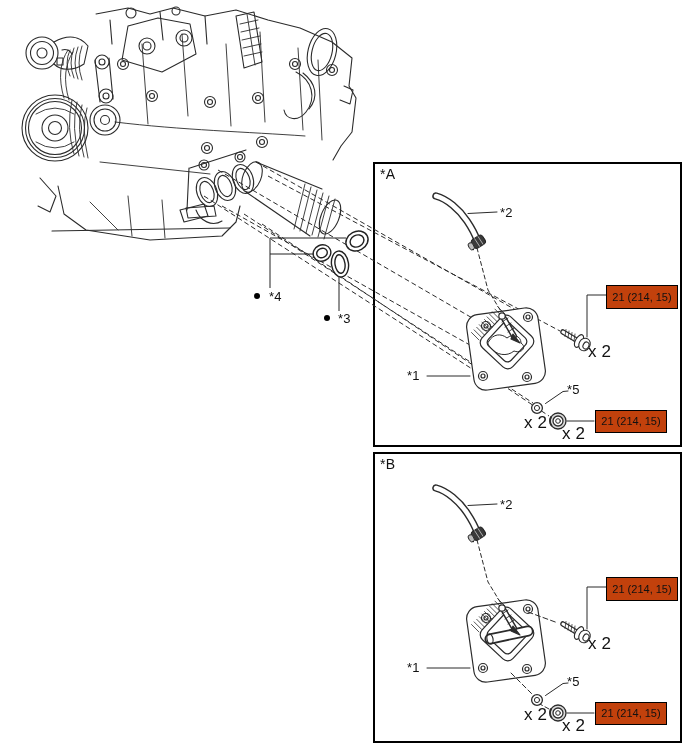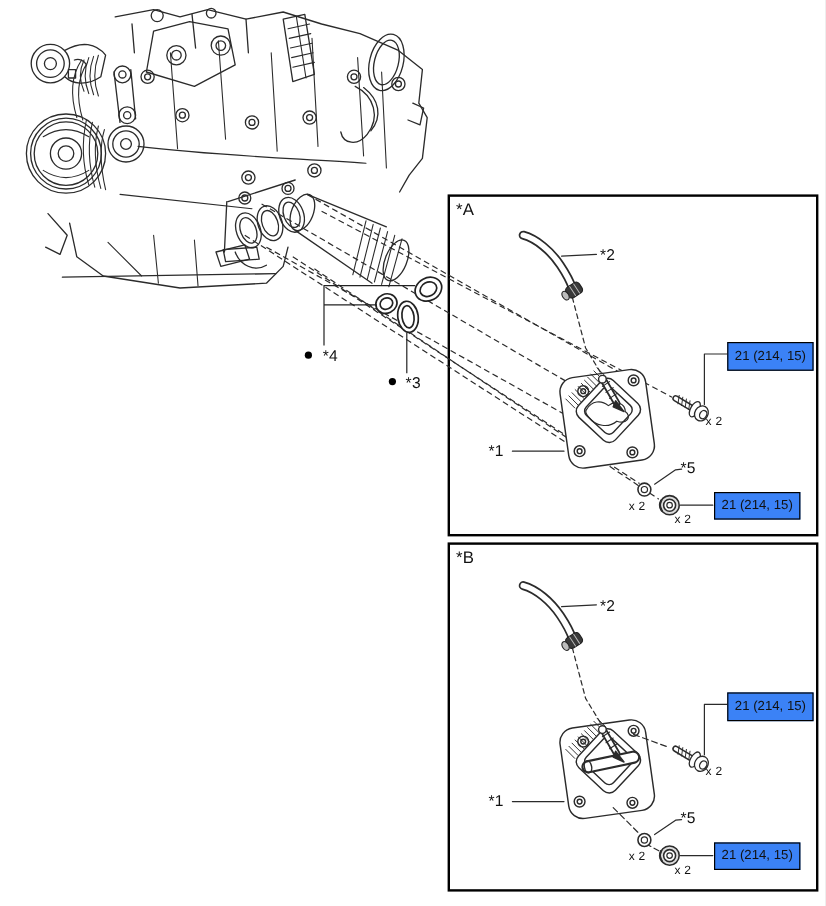--- a/index.html
+++ b/index.html
@@ -10,23 +10,23 @@
   }
   svg{position:absolute;left:0;top:0;}
   .panel{
     position:absolute;border:2px solid #000;background:transparent;
   }
   .lbl{
     position:absolute;font-size:13px;line-height:13px;color:#111;
     white-space:nowrap;letter-spacing:0.2px;
   }
   .panel-tag{font-size:14px;line-height:14px;}
-  .qty{font-size:10px;line-height:12px;}
+  .qty{font-size:17px;line-height:12px;}
   .torque-box{
-    position:absolute;border:1.5px solid #000;background:#3b82f6;
+    position:absolute;border:1.5px solid #000;background:#c2410c;
     display:flex;align-items:center;justify-content:center;
     font-size:11px;line-height:11px;white-space:nowrap;
   }
   .dot{
     position:absolute;width:6px;height:6px;border-radius:50%;background:#000;
   }
 </style>
 </head>
 <body>
 

